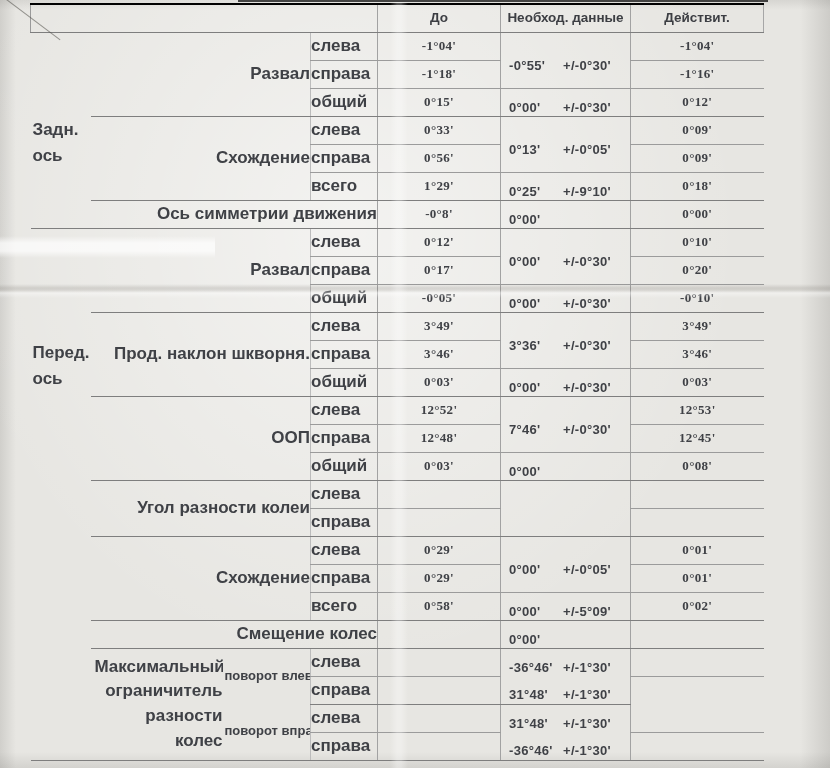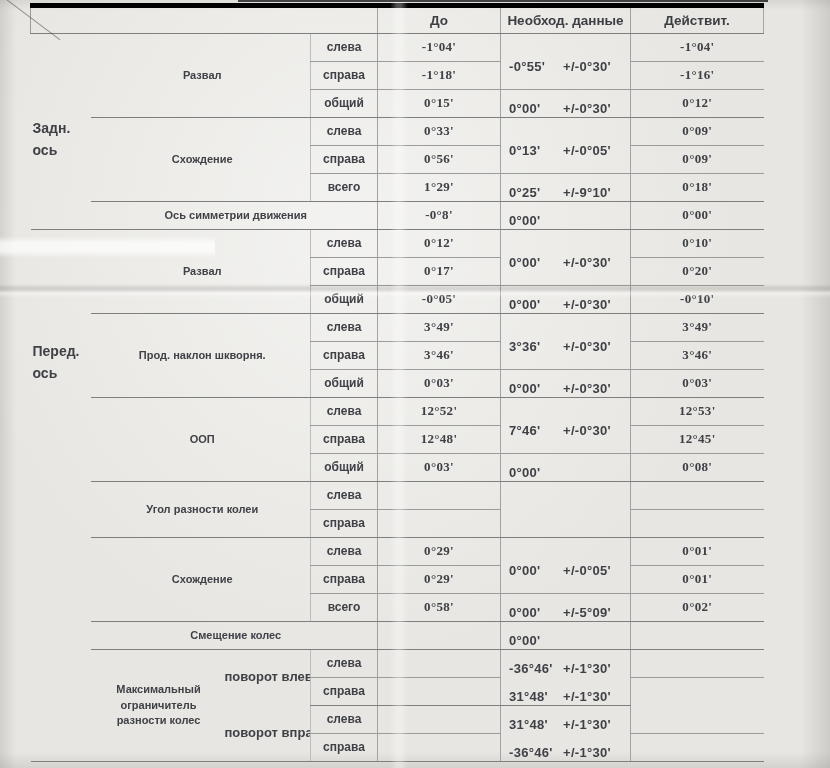--- a/index.html
+++ b/index.html
@@ -30,35 +30,35 @@
     border-collapse:collapse;table-layout:fixed;
   }
   tr{height:28px;}
   td{padding:0;overflow:hidden;vertical-align:middle;font-weight:bold;font-size:13px;line-height:1.15;}
   
   .bl{border-left:1px solid #a2a2a2;}
   .bld{border-left:1px solid #bcbcbc;}
   
   .bb{border-bottom:1px solid #9b9b9b;}
   .bbg{border-bottom:1px solid #7e7e7e;}
-  .bt{border-top:5px solid #000000;}
+  .bt{border-top:2px solid #000000;}
   
   .hcell{text-align:center;font-size:13.5px;color:#3c3e43;}
   .corner{border-left:1px solid #9a9a9a;}
   .hr-right{border-right:1px solid #a6a6a6;margin-top:15px;}
   
-  .ca{vertical-align:top;padding-left:2px;font-size:14px;line-height:1.55;}
+  .ca{vertical-align:top;padding-left:2px;font-size:17px;line-height:1.55;}
   .ca.ax-rear{padding-top:84px;}
   .ca.ax-front{padding-top:111px;}
   .ca span{display:block;}
   
-  .cp,.cpl{padding-left:4px;text-align:center;font-size:11px;line-height:1.45;}
+  .cp,.cpl{padding-left:4px;text-align:right;font-size:17px;line-height:1.45;}
   .cps{padding-left:2px;font-size:13px;white-space:nowrap;}
   
-  .cd{text-align:center;font-size:12px;}
+  .cd{font-size:17px;}
   
   .ce,.cg{text-align:center;letter-spacing:.3px;font-family:Liberation Serif, serif;}
   .cf{padding-left:8px;text-align:left;letter-spacing:.3px;}
   .cf .nv{display:inline-block;width:54px;margin-top:12px;}
   .cf .nt{display:inline-block;}
 </style>
 </head>
 <body>
 
 <div class="scan-top-line"></div>

